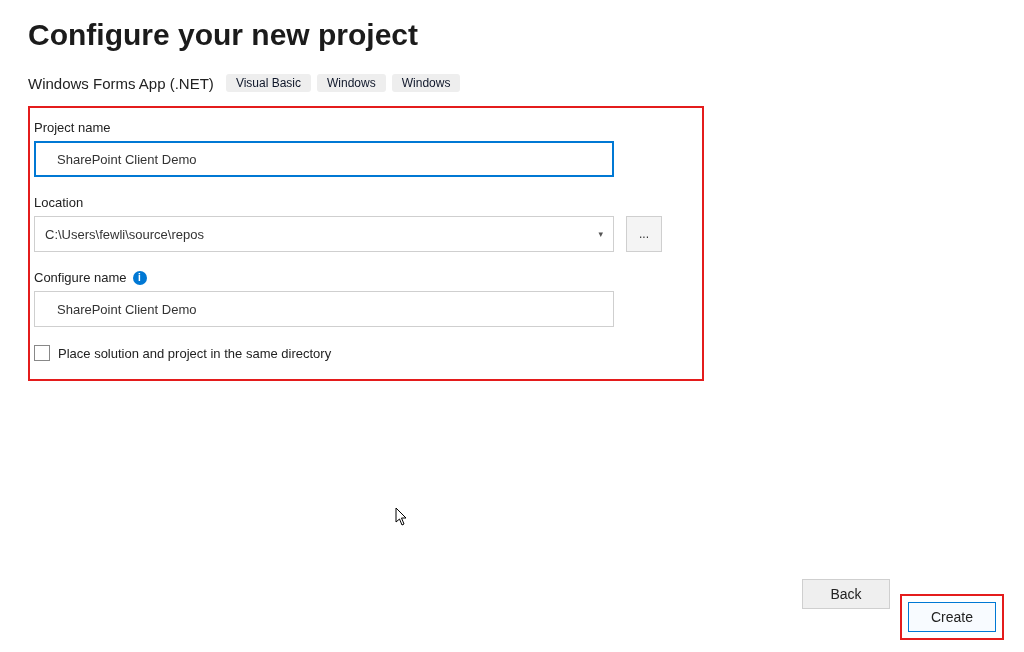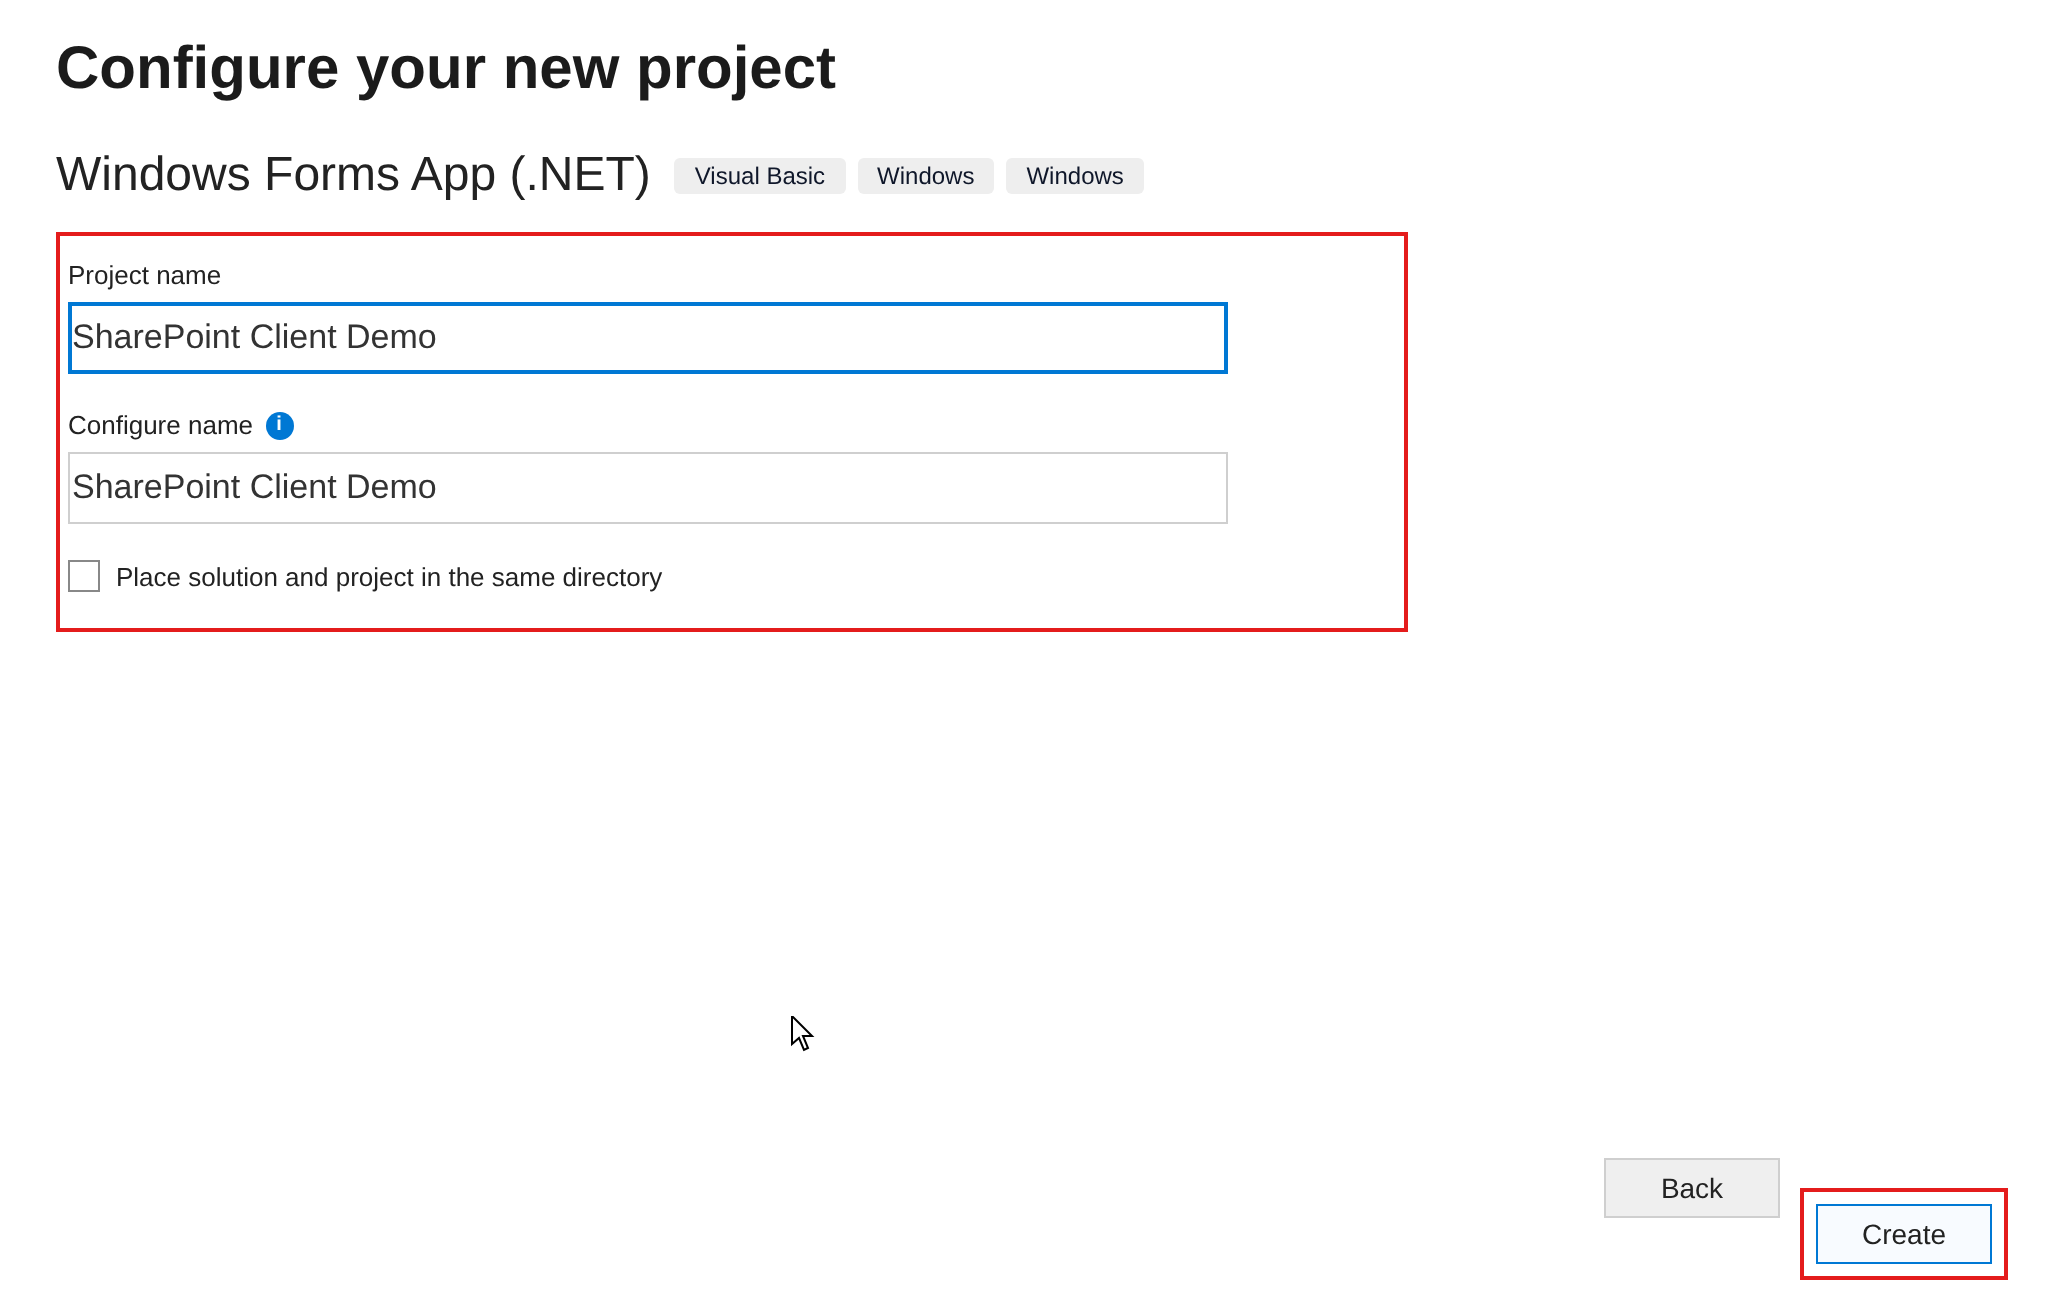--- a/index.html
+++ b/index.html
@@ -20,21 +20,21 @@
       color: #1b1b1b;
       margin-bottom: 22px;
     }
     .subtitle-row {
       display: flex;
       align-items: center;
       gap: 12px;
       margin-bottom: 14px;
     }
     .subtitle {
-      font-size: 24px;
+      font-size: 15px;
       font-weight: 400;
       color: #222;
     }
     .tags {
       display: flex;
       gap: 6px;
     }
     .tag {
       background: #eeeeee;
       border-radius: 3px;
@@ -69,22 +69,22 @@
       font-size: 10px;
       font-weight: bold;
       align-items: center;
       justify-content: center;
       line-height: 1;
     }
     .text-input {
       width: 580px;
       height: 36px;
       border: 1px solid #cfcfcf;
-      font-size: 17px;
-      padding: 0 1px;
+      font-size: 13px;
+      padding: 0 22px;
       background: #fff;
       color: #333;
       outline: none;
     }
     .text-input.focused {
       border: 1px solid #0078d4;
       box-shadow: inset 0 0 0 1px #0078d4;
     }
     .field-block {
       margin-bottom: 18px;
@@ -194,20 +194,30 @@
   </div>
 
   <div class="form-panel">
     <div class="form-inner">
 
       <div class="field-block">
         <div class="field-label">Project name</div>
         <input class="text-input focused" type="text" value="SharePoint Client Demo" style="">
       </div>
 
+      <div class="field-block">
+        <div class="field-label">Location</div>
+        <div class="location-row">
+          <div class="location-combo">
+            <span>C:\Users\fewli\source\repos</span>
+            <span class="combo-caret">▾</span>
+          </div>
+          <div class="browse-btn">...</div>
+        </div>
+      </div>
 
       <div class="field-block">
         <div class="field-label">
           <span>Configure name</span>
           <span class="info-icon">i</span>
         </div>
         <input class="text-input" type="text" value="SharePoint Client Demo" style="">
       </div>
 
       <div class="checkbox-row">

